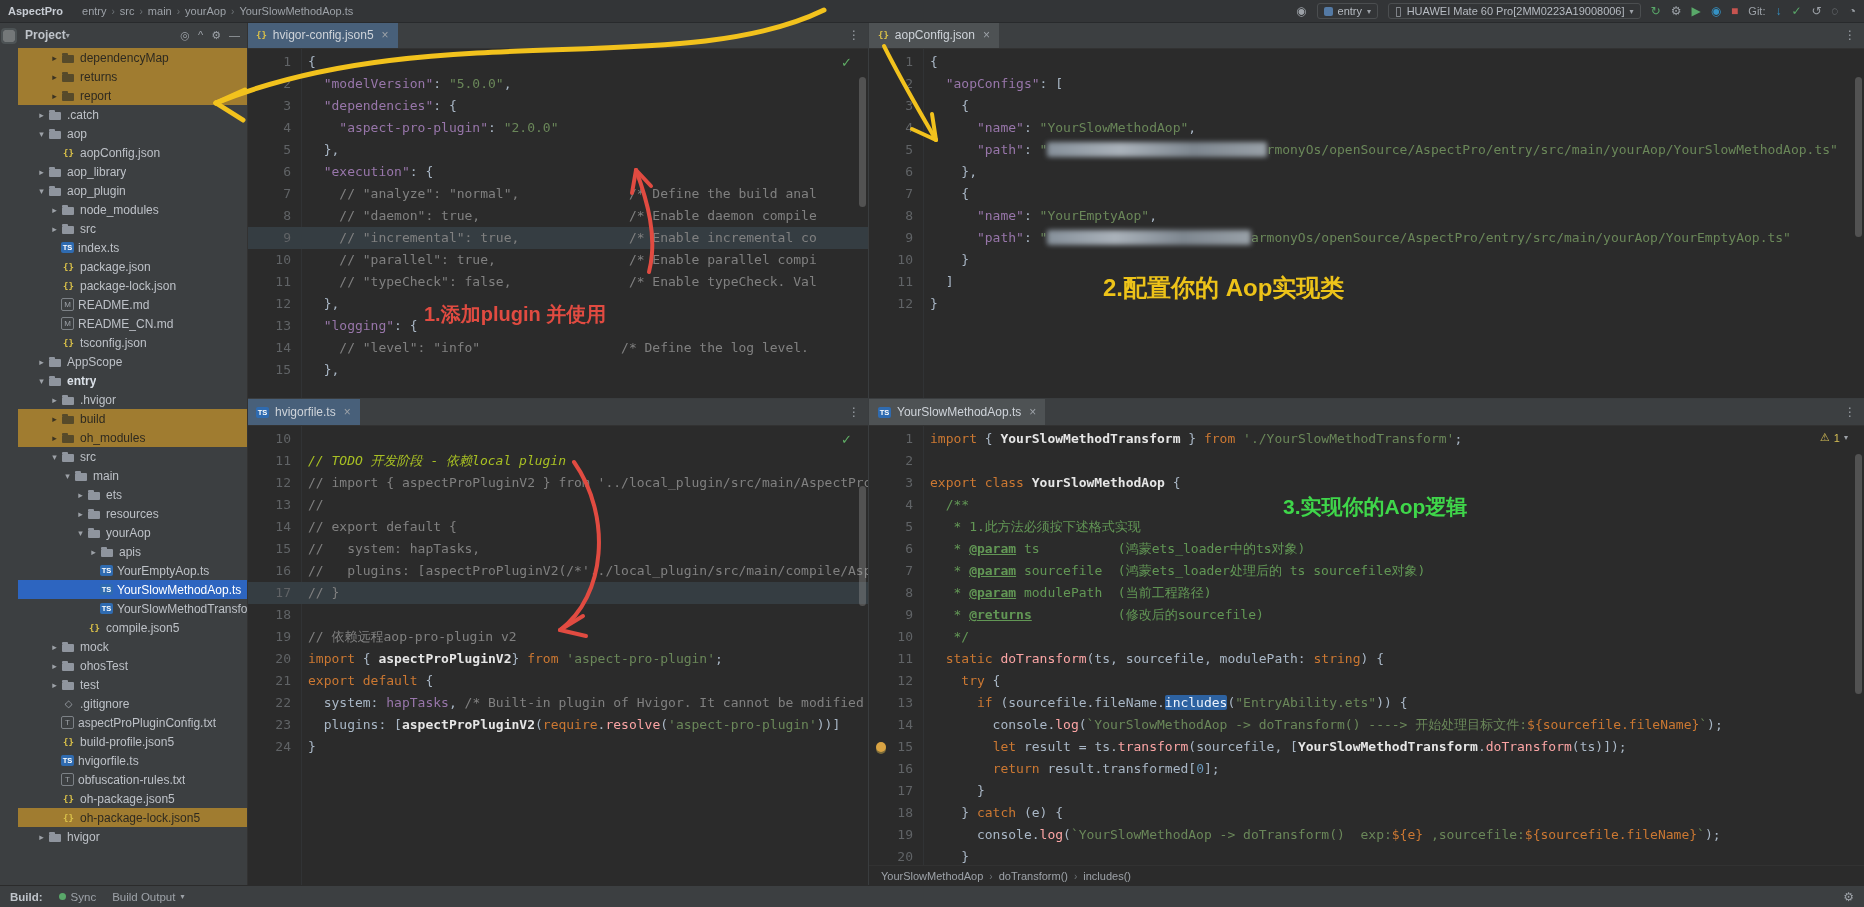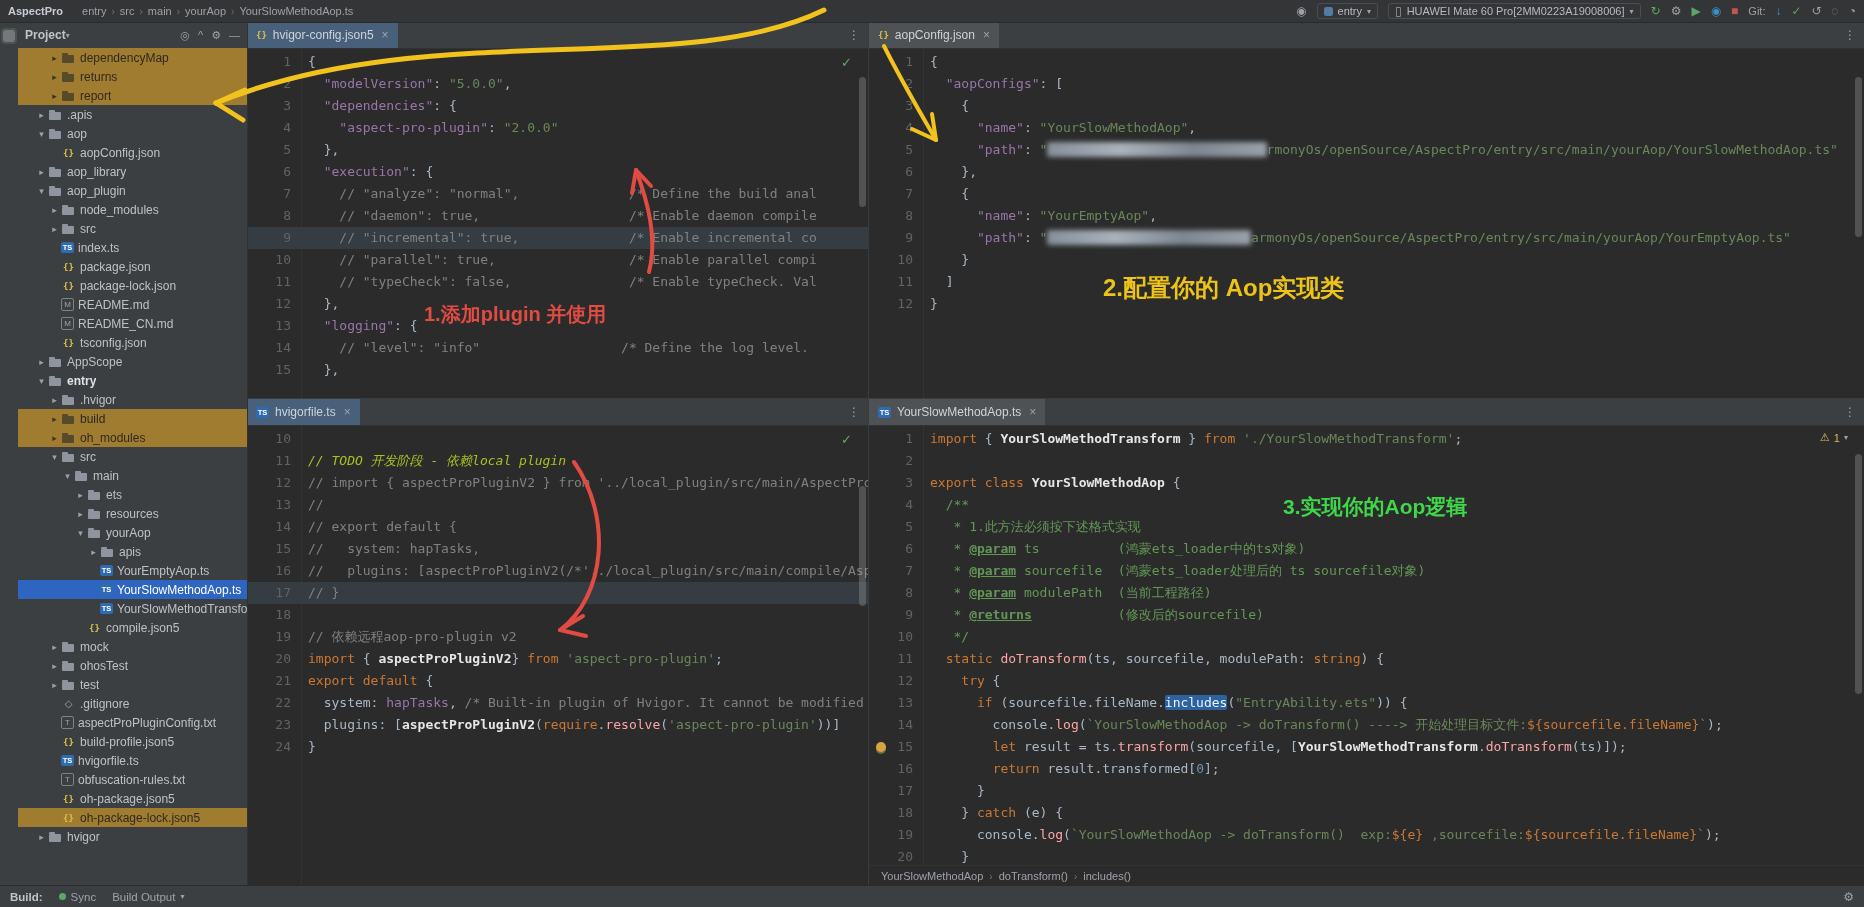--- a/index.html
+++ b/index.html
@@ -171,21 +171,21 @@
           <span class="tlabel">returns</span>
         </div>
         <div class="tree-row bg-orange" style="padding-left: 30px;">
           <span class="chev">▸</span>
           <span class="ticon folder"></span>
           <span class="tlabel">report</span>
         </div>
         <div class="tree-row" style="padding-left: 17px;">
           <span class="chev">▸</span>
           <span class="ticon folder"></span>
-          <span class="tlabel">.apis</span>
+          <span class="tlabel">.catch</span>
         </div>
         <div class="tree-row" style="padding-left: 17px;">
           <span class="chev">▾</span>
           <span class="ticon folder"></span>
           <span class="tlabel">aop</span>
         </div>
         <div class="tree-row" style="padding-left: 30px;">
           <span class="chev"></span>
           <span class="ticon json">{}</span>
           <span class="tlabel">aopConfig.json</span>

